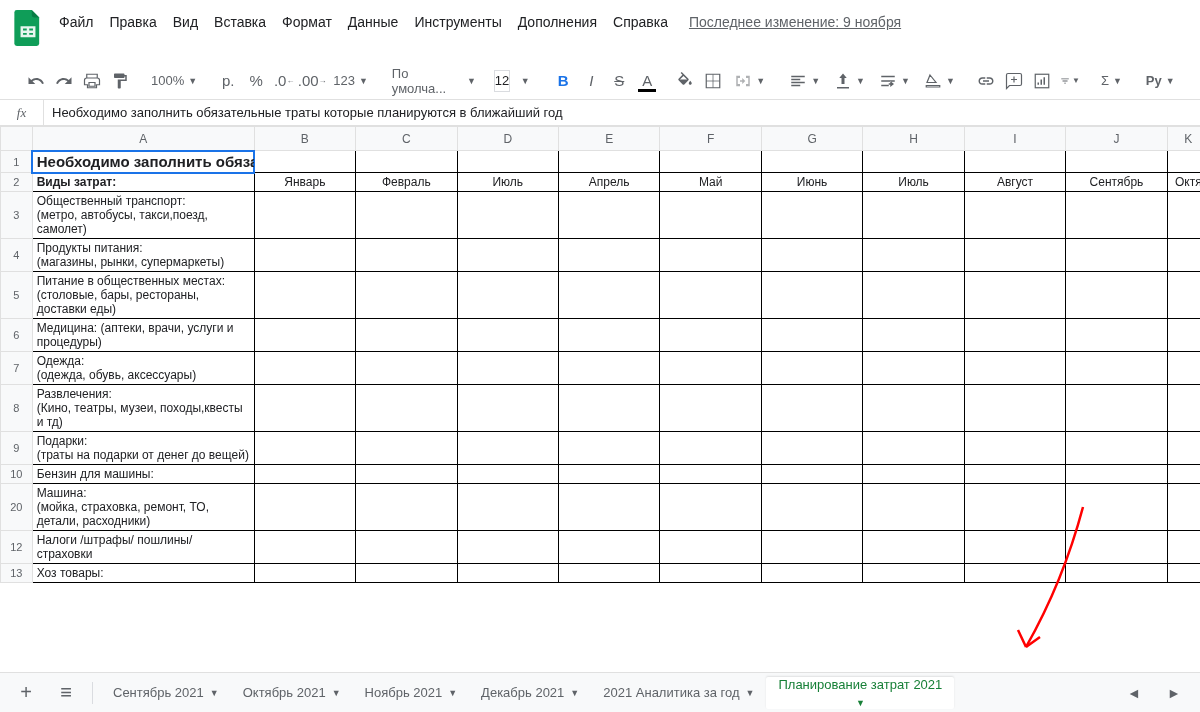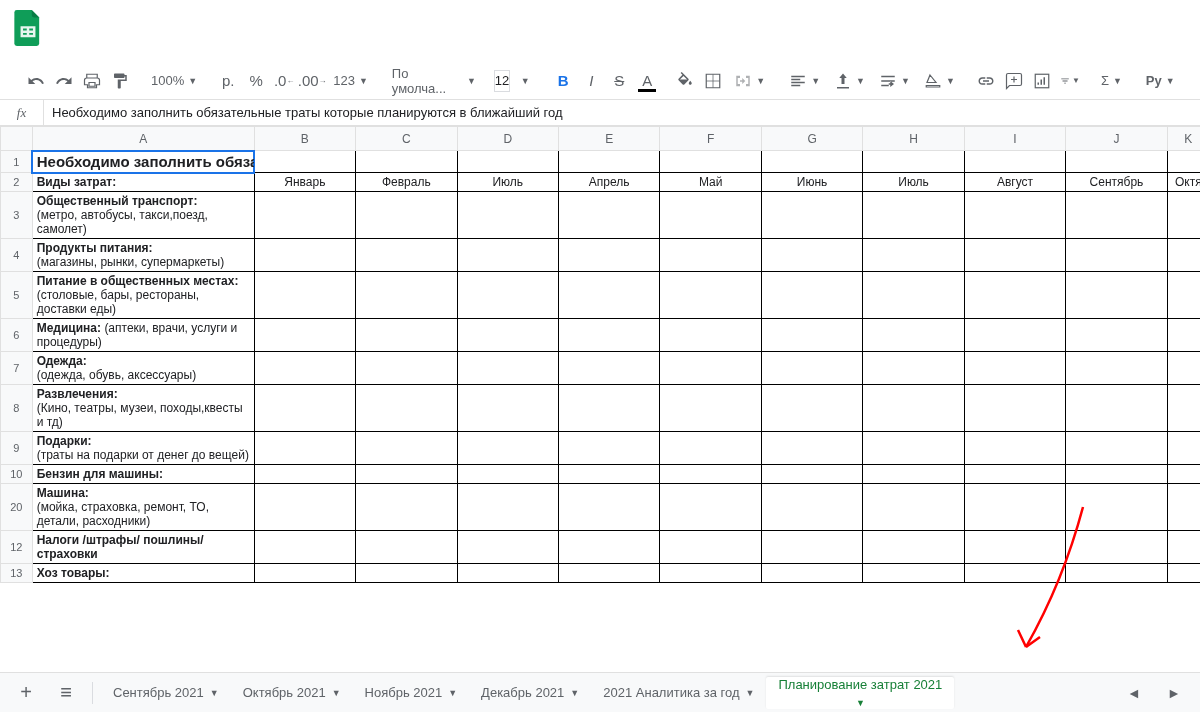--- a/index.html
+++ b/index.html
@@ -42,21 +42,21 @@
   .grid tbody th.row-hdr { width: 30px; background: #f8f9fa; color: #5f6368; font-weight: normal; text-align: center; font-size: 11px; }
   .col-A { width: 210px; }
   .col-std { width: 96px; }
   .col-K { width: 40px; }
   
   .cell { padding: 2px 4px; vertical-align: top; font-family: Arial; font-size: 13px; text-align: left; }
   .data-cell { border: 1px solid #000 !important; }
   .row1-cell { font-weight: bold; font-size: 15px; white-space: nowrap; border: 1px solid #000 !important; }
   .row2-hdr { font-weight: bold; font-size: 15px; border: 1px solid #000 !important; }
   .month-cell { text-align: center; font-size: 13px; border: 1px solid #000 !important; vertical-align: middle; }
-  .cat-bold { font-weight: bold; }
+  .cat-bold { font-weight: normal; }
   .cat-sub { font-weight: normal; }
   .active-cell { outline: 2px solid #1a73e8; outline-offset: -1px; }
   
   
   .tabs-bar { position: absolute; bottom: 0; left: 0; right: 0; height: 40px; background: #f8f9fa; border-top: 1px solid #e0e0e0; display: flex; align-items: center; padding: 0 8px; gap: 4px; }
   .tab-btn { width: 36px; height: 30px; display: flex; align-items: center; justify-content: center; color: #5f6368; cursor: pointer; font-size: 20px; }
   .tab-sep { width: 1px; height: 22px; background: #dadce0; margin: 0 4px; }
   .sheet-tab { padding: 0 12px; height: 32px; display: flex; align-items: center; gap: 6px; font-size: 13px; color: #5f6368; cursor: pointer; border-radius: 2px; }
   .sheet-tab .caret { font-size: 9px; }
   .sheet-tab.active { background: #fff; color: #188038; font-weight: 500; box-shadow: 0 -1px 2px rgba(0,0,0,.1); flex-direction: column; }
@@ -72,20 +72,32 @@
 
 <div class="header">
   <div class="logo">
     <svg viewBox="0 0 44 58">
         <path fill="#0f9d58" d="M4 0h24l12 12v42a4 4 0 0 1-4 4H4a4 4 0 0 1-4-4V4a4 4 0 0 1 4-4z"></path>
         <path fill="#fff" d="M10 26h24v4H10zm0 7h24v4H10zm0 7h24v4H10zM10 26h4v18h-4zm10 0h4v18h-4zm10 0h4v18h-4z" opacity=".9"></path>
         <path fill="#087c45" d="M28 0l12 12H32a4 4 0 0 1-4-4z"></path>
       </svg>
   </div>
   <div class="title-area">
+    <div class="menus">
+      <span class="menu-item">Файл</span>
+      <span class="menu-item">Правка</span>
+      <span class="menu-item">Вид</span>
+      <span class="menu-item">Вставка</span>
+      <span class="menu-item">Формат</span>
+      <span class="menu-item">Данные</span>
+      <span class="menu-item">Инструменты</span>
+      <span class="menu-item">Дополнения</span>
+      <span class="menu-item">Справка</span>
+      <span class="last-edit">Последнее изменение: 9 ноября</span>
+    </div>
   </div>
 </div>
 
 <div class="toolbar">
   <span class="tb-btn">
       <svg class="icon" viewBox="0 0 24 24">
         <path d="M12.5 8c-2.65 0-5.05.99-6.9 2.6L2 7v9h9l-3.62-3.62c1.39-1.16 3.16-1.88 5.12-1.88 3.54 0 6.55 2.31 7.6 5.5l2.37-.78C21.08 11.03 17.15 8 12.5 8z"></path>
       </svg>
     </span>
   <span class="tb-btn">

